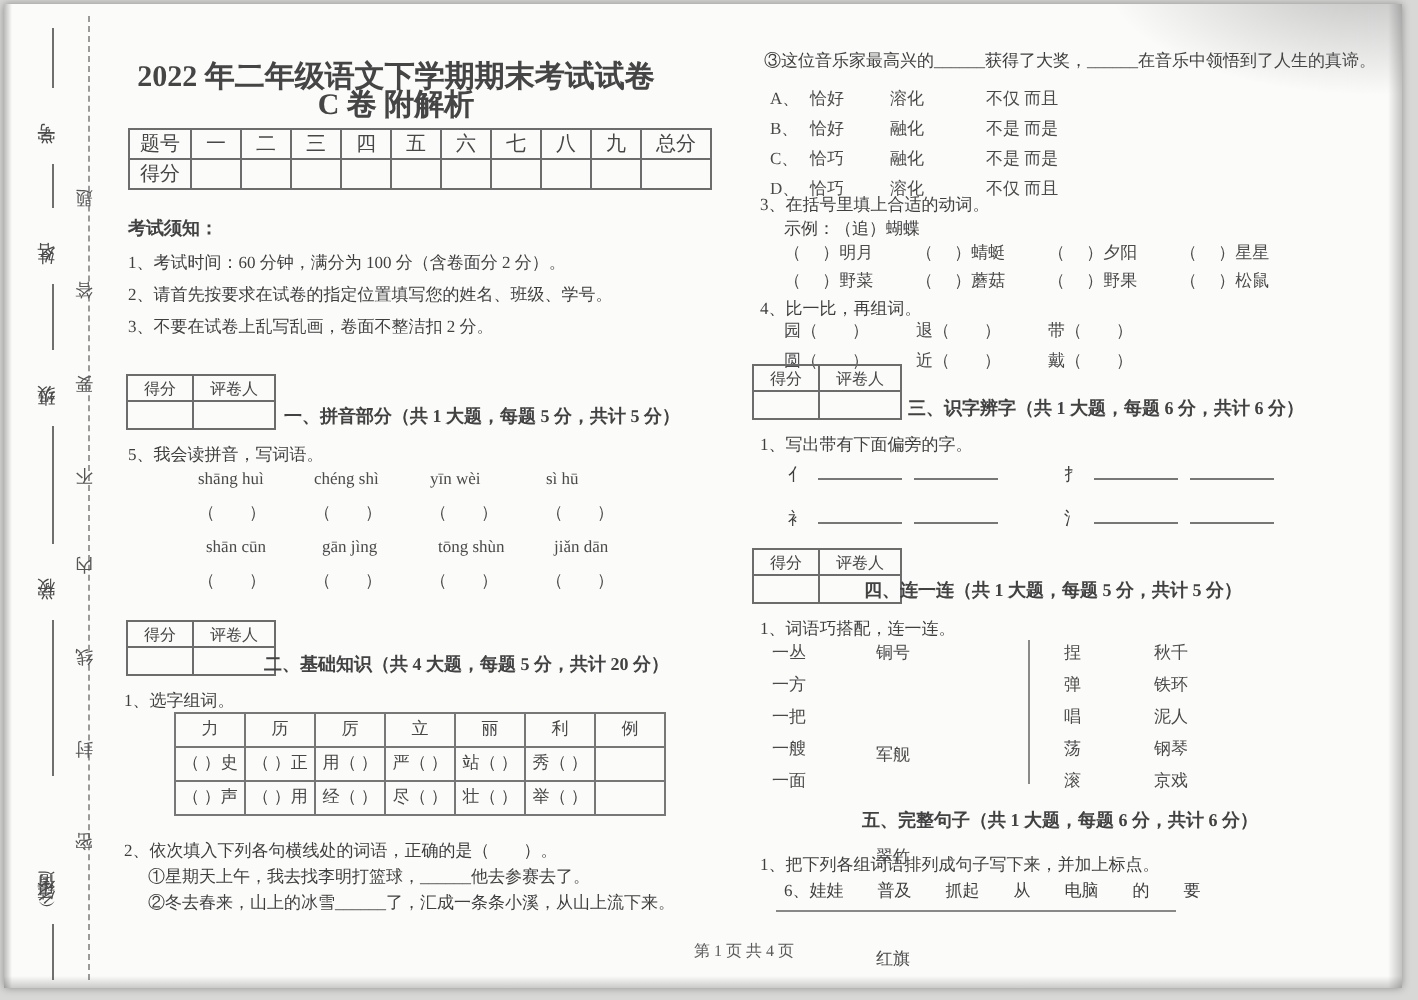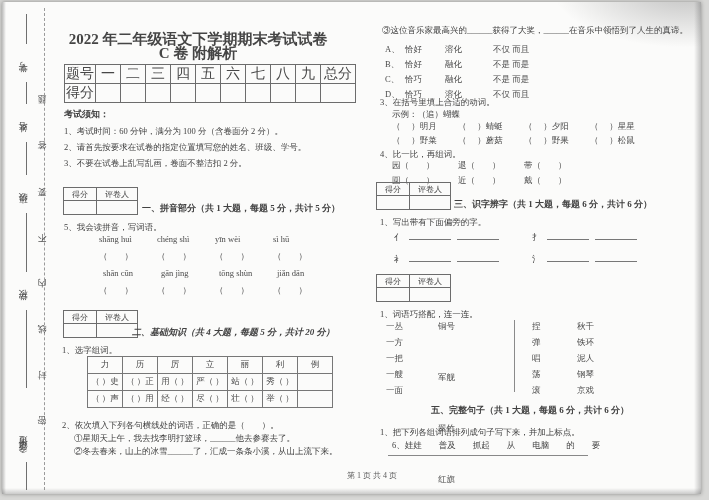--- a/index.html
+++ b/index.html
@@ -24,21 +24,21 @@
   #seal-text{
     position:absolute;left:34px;top:10px;height:474px;
     writing-mode:vertical-rl;transform:rotate(180deg);
     font-size:9px;color:#555;letter-spacing:46px;text-align:center;width:16px;
   }
   .mlabel{position:absolute;left:15px;width:13px;font-size:9px;color:#4a4a4a;
     writing-mode:vertical-rl;transform:rotate(180deg);letter-spacing:2px;}
   .mline{position:absolute;left:24px;width:0;border-left:1px solid #6f6f6f;}
   
   table{border-collapse:collapse;}
-  .score-table td{border:1px solid #6c6c6c;text-align:center;font-size:14px;
+  .score-table td{border:1px solid #6c6c6c;text-align:center;font-size:10px;
     height:14px;padding:0;color:#474747;margin-left:45px;}
   .sbox td{border:1px solid #6c6c6c;text-align:center;font-size:8px;padding:0;color:#474747;}
   .sbox .lbl td{height:12px;}
   .sbox .emp td{height:13px;}
   .char-table td{border:1px solid #777;text-align:center;font-size:8.5px;height:16px;
     padding:0 1px;color:#474747;}
   
   .pin-grid{display:grid;grid-template-columns:repeat(4,58px);row-gap:4px;font-size:8.5px;color:#4a4a4a;}
   .pin-grid .w{height:13px;}
   .pin-grid .p{height:13px;}
@@ -156,21 +156,21 @@
         <tr class="lbl">
       <td style="width:32px;">得分</td>
       <td style="width:40px;">评卷人</td>
     </tr>
     <tr class="emp">
           <td></td>
           <td></td>
         </tr>
   </tbody>
     </table>
-  <div class="abs bold t9" style="left:130px;top:324px;color:#424242;font-style:italic;">二、基础知识（共 4 大题，每题 5 分，共计 20 分）</div>
+  <div class="abs bold t9" style="left:130px;top:324px;color:#424242;">二、基础知识（共 4 大题，每题 5 分，共计 20 分）</div>
 
   <div class="abs t85" style="left:60px;top:342px;">1、选字组词。</div>
   <table class="char-table abs" style="left:85px;top:354px;">
     <tbody>
         <tr>
       <td style="width:32px;">力</td>
       <td style="width:32px;">历</td>
       <td style="width:32px;">厉</td>
       <td style="width:32px;">立</td>
       <td style="width:32px;">丽</td>
@@ -279,20 +279,21 @@
         <tr class="lbl">
       <td style="width:32px;">得分</td>
       <td style="width:40px;">评卷人</td>
     </tr>
     <tr class="emp">
           <td></td>
           <td></td>
         </tr>
   </tbody>
     </table>
+  <div class="abs bold t9" style="left:430px;top:287px;color:#424242;">四、连一连（共 1 大题，每题 5 分，共计 5 分）</div>
 
   <div class="abs t85" style="left:378px;top:306px;">1、词语巧搭配，连一连。</div>
   <div class="match-col abs" style="left:384px;top:319px;">
     <div>一丛</div>
     <div>一方</div>
     <div>一把</div>
     <div>一艘</div>
     <div>一面</div>
   </div>
   <div class="match-col abs" style="left:436px;top:319px;gap:39px;">

